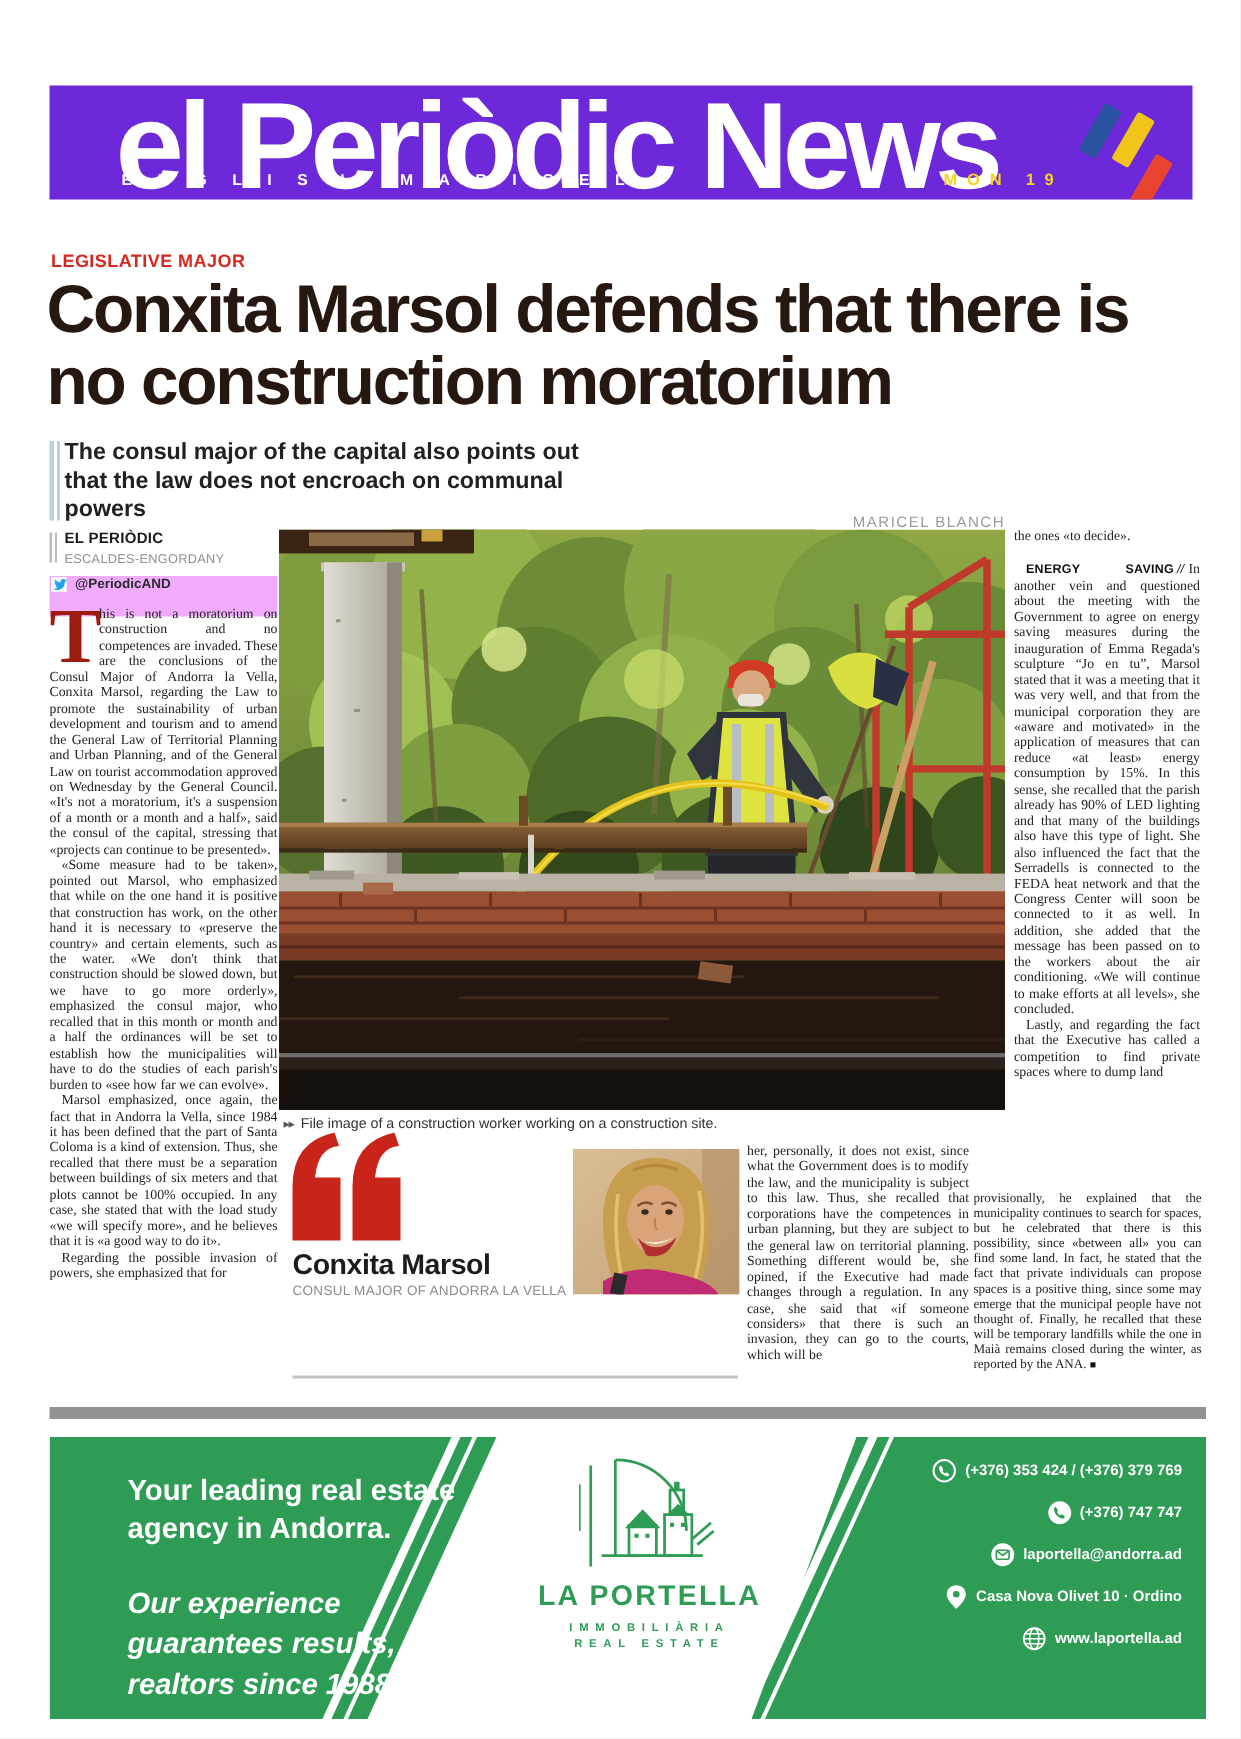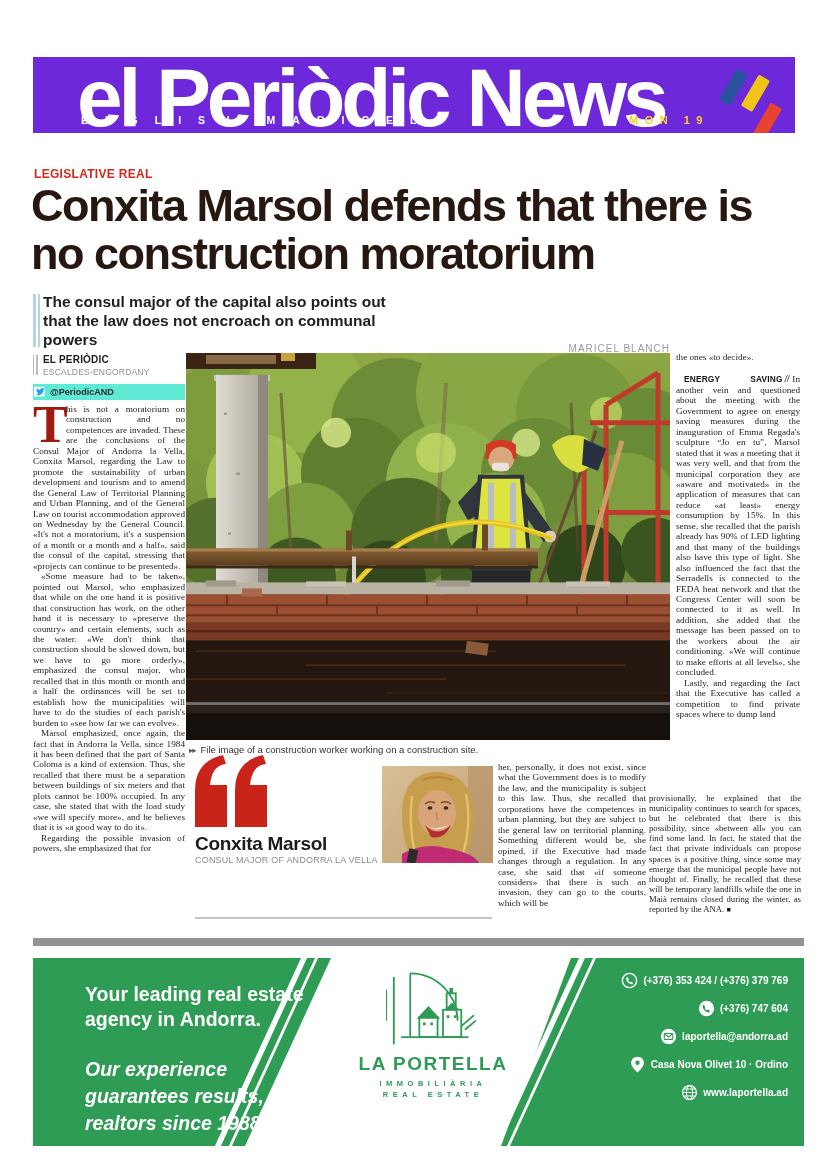--- a/index.html
+++ b/index.html
@@ -20,22 +20,22 @@
   .subhead::before{content:"";position:absolute;left:0;top:2px;bottom:2px;width:3px;background:#B7D2E3;}
   .subhead::after{content:"";position:absolute;left:5px;top:2px;bottom:2px;width:1.5px;background:#B7D2E3;}
   .subhead-a{left:33px;width:374px;}
   .subhead-b{left:420px;width:382px;}
   
   .byline{position:absolute;left:33px;top:354px;width:152px;padding-left:10px;box-sizing:border-box;}
   .byline::before{content:"";position:absolute;left:0;top:1px;height:20px;width:5px;
      background:linear-gradient(90deg,#bbb 0 1.5px,transparent 1.5px 3.5px,#bbb 3.5px 5px);}
   .byline .src{font-size:10px;font-weight:bold;color:#1a1a1a;letter-spacing:.2px;}
   .byline .loc{font-size:8.5px;color:#8f8f8f;margin-top:2px;letter-spacing:.2px;}
-  .tw-chip{position:absolute;left:33px;top:384px;width:152px;height:16px;background:#5eead4;
-           display:flex;align-items:center;box-sizing:border-box;padding-left:1px;cursor:pointer;}
+  .tw-chip{position:absolute;left:33px;top:384px;width:152px;height:27px;background:#f0abfc;
+           display:flex;align-items:flex-start;box-sizing:border-box;padding-left:1px;cursor:pointer;}
   .tw-chip svg{flex:0 0 auto;}
   .tw-chip span{font-size:9px;font-weight:bold;color:#2b2b2b;margin-left:4px;}
   
   .serif{font-family:"Liberation Serif",serif;font-size:9.2px;line-height:10.45px;color:#1d1d1b;
          text-align:justify;}
   .col1{position:absolute;left:33px;top:404px;width:152px;height:532px;overflow:hidden;}
   .col1 p,.col2 p,.col3 p,.col3w p{margin:0;}
   .col1 p+p,.col3 p+p{text-indent:8px;}
   .dropcap{float:left;font-size:52px;line-height:41px;width:33px;color:#9E1B0F;font-weight:bold;
            font-family:"Liberation Serif",serif;}
@@ -90,21 +90,21 @@
     <div class="mast-date">MON 19</div>
     <div class="mast-logo">
       <svg width="64" height="80" viewBox="0 0 64 80">
         <rect x="8" y="4" width="13" height="36" rx="2" fill="#2B52A0" transform="rotate(30 14 22)"></rect>
         <rect x="30" y="10" width="13" height="36" rx="2" fill="#F0C419" transform="rotate(30 36 28)"></rect>
         <rect x="42" y="38" width="13" height="36" rx="2" fill="#E8432E" transform="rotate(30 48 56)"></rect>
       </svg>
     </div>
   </header>
 
-  <div class="kicker">LEGISLATIVE REAL</div>
+  <div class="kicker">LEGISLATIVE MAJOR</div>
   <h1 class="headline" style="margin:0">Conxita Marsol defends that there is no construction moratorium</h1>
   <div class="subhead subhead-a">The consul major of the capital also points out that the law does not encroach on communal powers</div>
 
   <div class="byline">
     <div class="src">EL PERIÒDIC</div>
     <div class="loc">ESCALDES-ENGORDANY</div>
   </div>
   <div class="tw-chip">
     <svg width="12" height="12" viewBox="0 0 16 16">
       <rect x="0" y="1" width="14" height="13" fill="#fff"></rect>
@@ -355,21 +355,21 @@
           <circle cx="10" cy="10" r="8.4" fill="none" stroke="#fff" stroke-width="1.6"></circle>
           <path d="M7,6 Q6,6 6,8 Q6,11 9,13 Q12,15 13.5,14 Q14.5,13.3 13.5,12.3 L12.3,11.5 Q11.7,11.2 11.2,11.8 Q10.7,12.4 9.5,11.3 Q8.3,10.2 8.8,9.5 Q9.3,8.9 9,8.4 L8.2,6.8 Q7.8,6 7,6 Z" fill="#fff"></path>
         </svg>
         <span>(+376) 353 424 / (+376) 379 769</span>
       </div>
       <div class="contact-row">
         <svg width="17" height="17" viewBox="0 0 20 20">
           <circle cx="10" cy="10" r="9" fill="#fff"></circle>
           <path d="M6.5,5.5 Q5.5,5.5 5.5,7.3 Q5.5,10.5 8.5,13 Q11.5,15.3 13.3,14.3 Q14.6,13.4 13.4,12.3 L12,11.3 Q11.3,11 10.8,11.7 Q10.3,12.3 8.9,11.1 Q7.5,9.8 8.1,9.1 Q8.7,8.4 8.3,7.8 L7.4,6.1 Q7.1,5.5 6.5,5.5 Z" fill="#2E9C54"></path>
         </svg>
-        <span>(+376) 747 604</span>
+        <span>(+376) 747 747</span>
       </div>
       <div class="contact-row">
         <svg width="17" height="17" viewBox="0 0 20 20">
           <circle cx="10" cy="10" r="9" fill="#fff"></circle>
           <rect x="5" y="6.5" width="10" height="7" rx="1" fill="none" stroke="#2E9C54" stroke-width="1.3"></rect>
           <path d="M5.3,7 L10,10.6 L14.7,7" fill="none" stroke="#2E9C54" stroke-width="1.3"></path>
         </svg>
         <span>laportella@andorra.ad</span>
       </div>
       <div class="contact-row">

